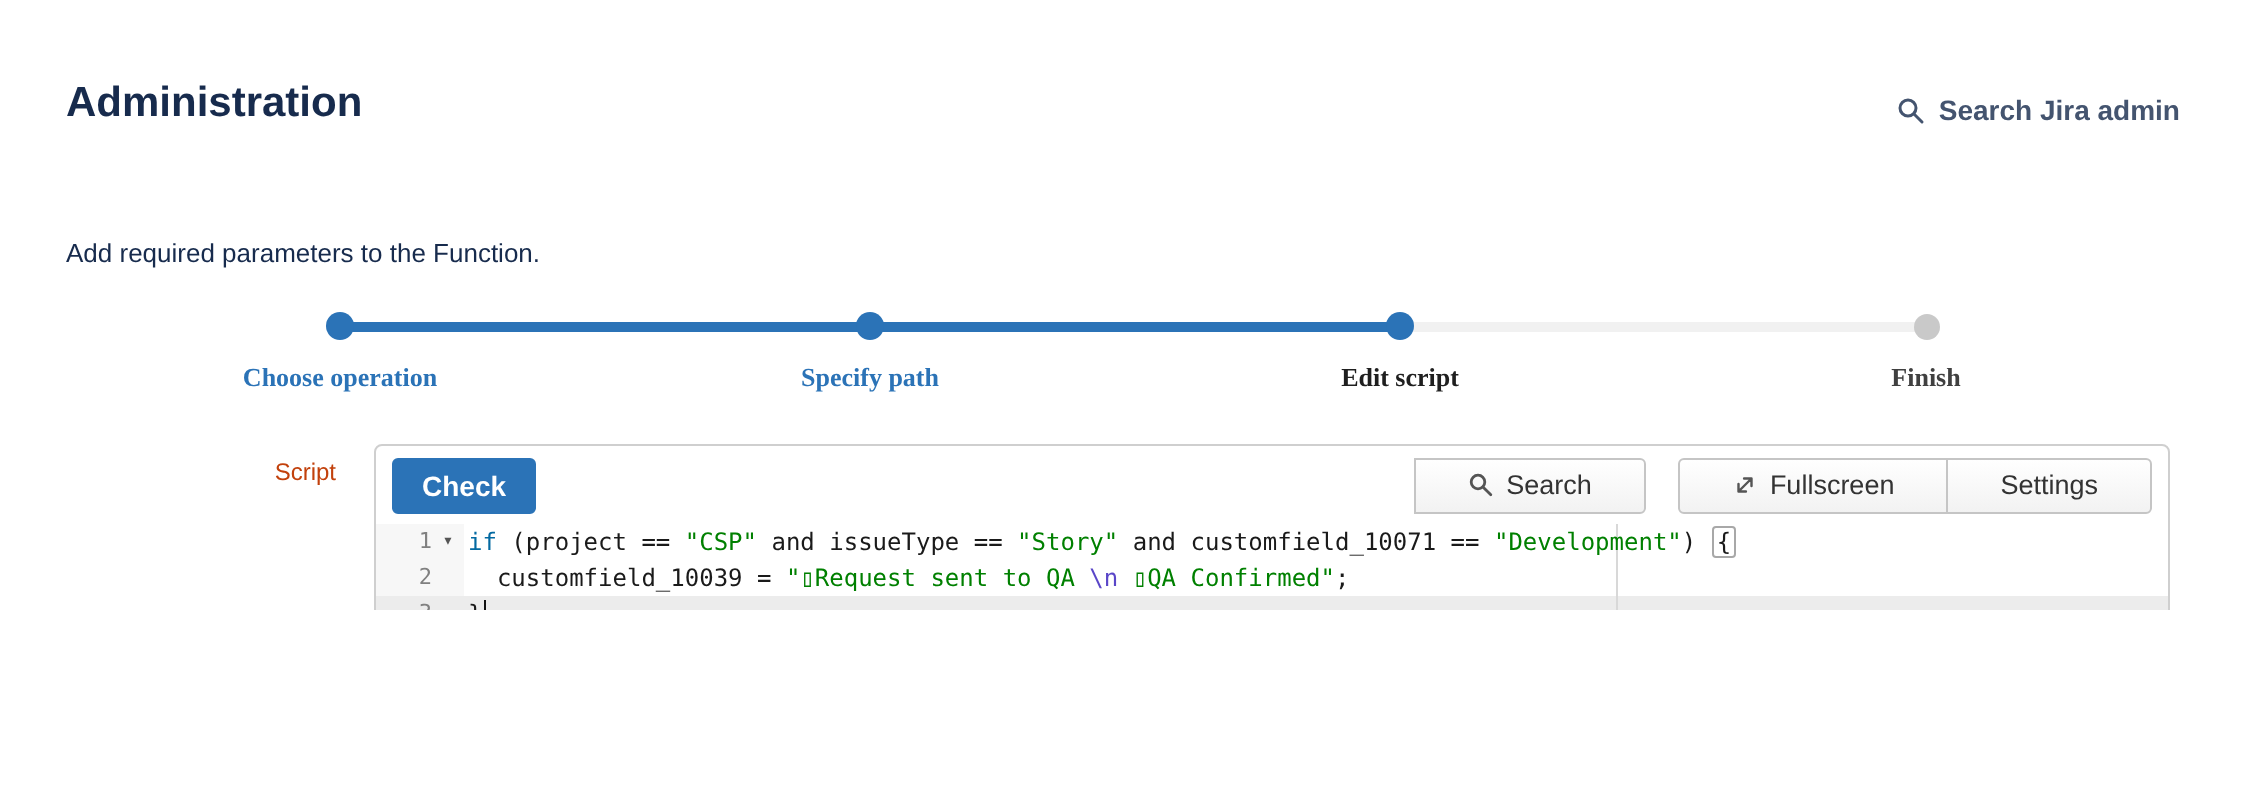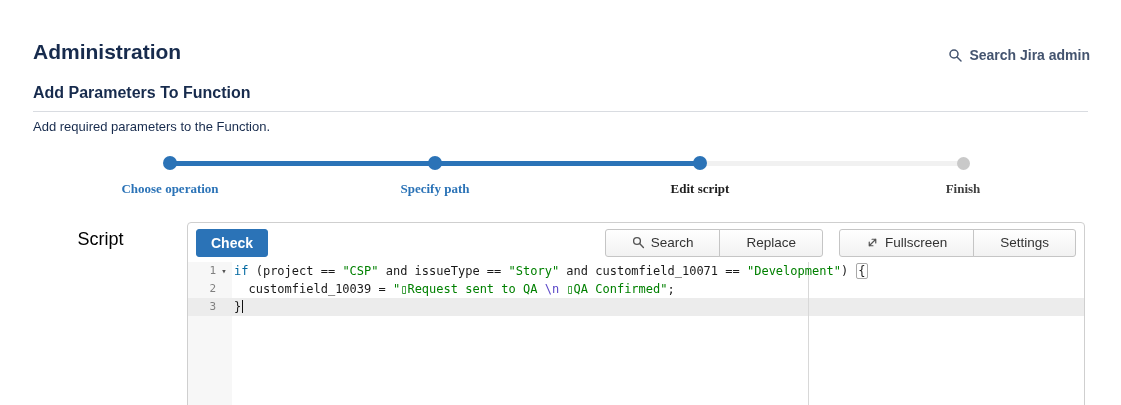--- a/index.html
+++ b/index.html
@@ -1,16 +1,16 @@
 <!DOCTYPE html>
 <html><head>
 <meta charset="utf-8">
 <style>
   html,body{margin:0;padding:0;background:#fff;}
-  .screen{position:relative;width:1121px;height:405px;overflow:hidden;background:#fff;
+  .screen{position:relative;width:1121px;height:305px;overflow:hidden;background:#fff;
           font-family:"Liberation Sans",sans-serif;color:#172b4d;}
 
   
   .page-title{position:absolute;left:33px;top:40px;font-size:21px;font-weight:bold;color:#172b4d;}
   .admin-search{position:absolute;right:31px;top:47px;display:flex;align-items:center;gap:6px;
                 font-size:14px;color:#44546f;cursor:pointer;font-weight:bold;}
   .admin-search svg{display:block;}
 
   
   .section-heading{position:absolute;left:33px;top:84px;width:1055px;font-size:16px;font-weight:bold;
@@ -23,22 +23,22 @@
   .track-gray{left:137px;width:793px;background:#f1f1f1;}
   .track-blue{left:137px;width:530px;background:#2b73b7;}
   .dot{position:absolute;top:6px;width:14px;height:14px;border-radius:50%;background:#2b73b7;}
   .dot.upcoming{width:13px;height:13px;background:#c9c9c9;top:7px;}
   .step-label{position:absolute;top:31px;transform:translateX(-50%);font-size:13px;font-weight:bold;white-space:nowrap;}
   .step-label.done{color:#2b73b7;}
   .step-label.current{color:#1f1f1f;}
   .step-label.upcoming{color:#404040;}
 
   
-  .field-label{position:absolute;left:33px;top:229px;width:135px;text-align:center;
-               font-size:18px;color:#000000;}
+  .field-label{position:absolute;left:33px;top:229px;width:135px;text-align:right;
+               font-size:12px;color:#c2410c;}
 
   .editor-panel{position:absolute;left:187px;top:222px;width:898px;height:215px;box-sizing:border-box;
                 background:#fff;border:1px solid #cfcfcf;border-radius:4px;overflow:hidden;}
   .editor-toolbar{height:39px;display:flex;align-items:center;justify-content:space-between;
                   padding:0 8px;box-sizing:border-box;}
   .btn-check{height:28px;padding:0 14px;background:#2b73b7;color:#fff;font-weight:bold;font-size:14px;
              border:1px solid #2b73b7;border-radius:3px;cursor:pointer;font-family:"Liberation Sans",sans-serif;}
   .toolbar-right{display:flex;gap:16px;}
   .btn-group{display:flex;}
   .btn{height:28px;display:flex;align-items:center;gap:6px;padding:0 26px;background:linear-gradient(#ffffff,#f2f2f2);
@@ -75,21 +75,20 @@
   <div class="admin-search">
     <span>
       <svg width="15" height="15" viewBox="0 0 15 15">
           <circle cx="6" cy="6" r="4" fill="none" stroke="#44546f" stroke-width="1.5"></circle>
           <line x1="9" y1="9" x2="13" y2="13" stroke="#44546f" stroke-width="1.5" stroke-linecap="round"></line>
         </svg>
     </span>
     <span>Search Jira admin</span>
   </div>
 
-  <div class="section-heading">Add Parameters To Function</div>
   <div class="section-desc">Add required parameters to the Function.</div>
 
   <div class="stepper">
     <div class="track track-gray"></div>
     <div class="track track-blue"></div>
     <div class="dot" style="left:130px;"></div>
     <div class="dot" style="left:395px;"></div>
     <div class="dot" style="left:660px;"></div>
     <div class="dot upcoming" style="left:924px;"></div>
     <div class="step-label done" style="left:137px;">Choose operation</div>
@@ -106,23 +105,20 @@
       <div class="toolbar-right">
         <div class="btn-group">
           <button class="btn">
             <span>
               <svg width="13" height="13" viewBox="0 0 13 13">
                   <circle cx="5" cy="5" r="3.4" fill="none" stroke="#555" stroke-width="1.4"></circle>
                   <line x1="7.6" y1="7.6" x2="11.4" y2="11.4" stroke="#555" stroke-width="1.4" stroke-linecap="round"></line>
                 </svg>
             </span>
             <span>Search</span>
-          </button>
-          <button class="btn">
-            <span>Replace</span>
           </button>
         </div>
         <div class="btn-group">
           <button class="btn">
             <span>
               <svg width="13" height="13" viewBox="0 0 14 14">
                   <path d="M3.5 10.5 L10.5 3.5 M10.5 3.5 h-4 M10.5 3.5 v4 M3.5 10.5 h4 M3.5 10.5 v-4" fill="none" stroke="#555" stroke-width="1.3" stroke-linecap="round"></path>
                 </svg>
             </span>
             <span>Fullscreen</span>

